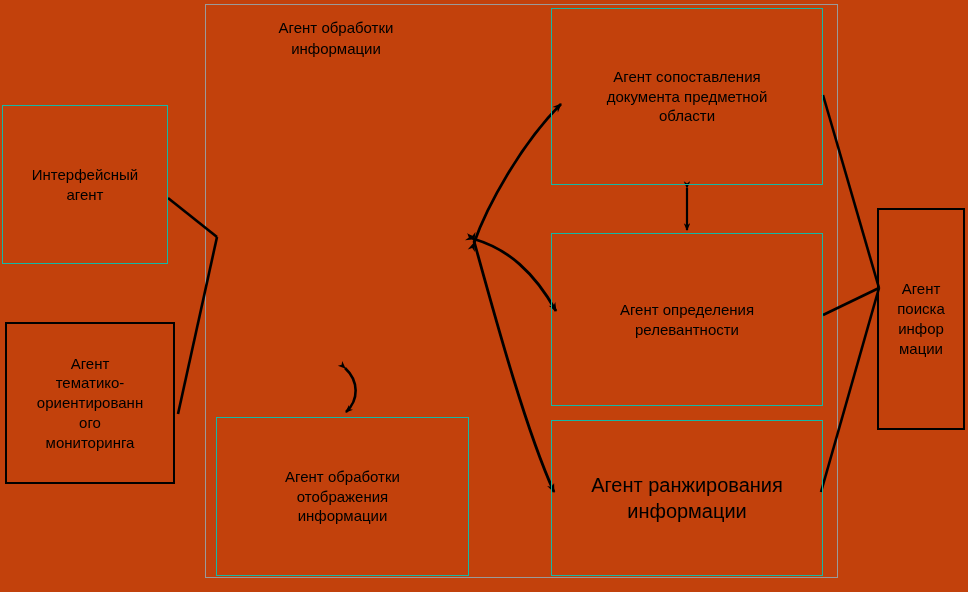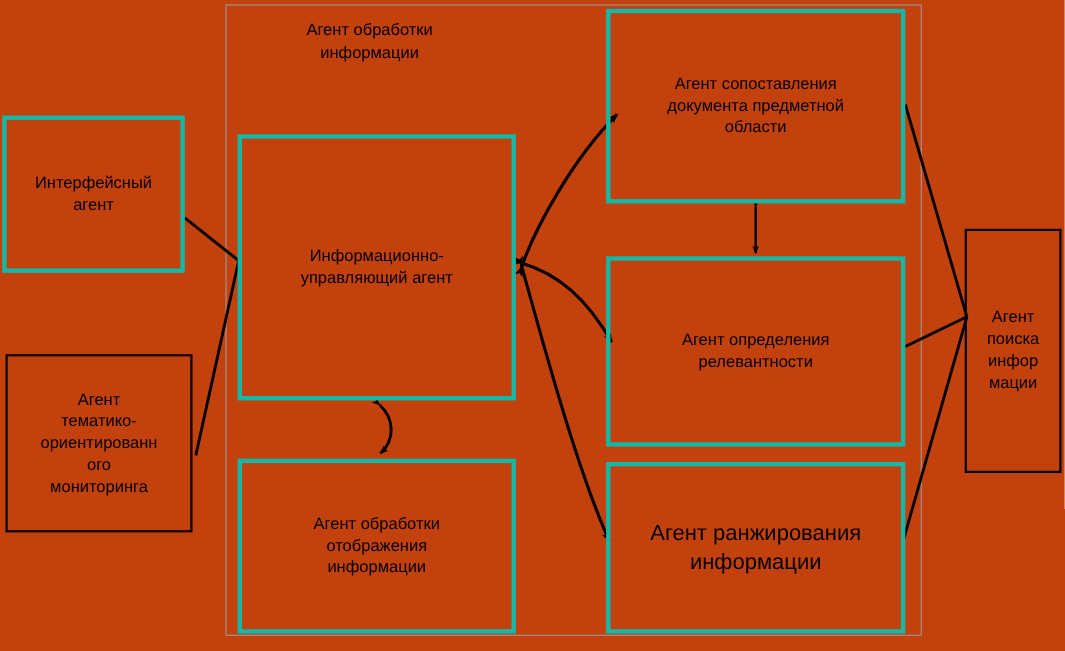--- a/index.html
+++ b/index.html
@@ -26,21 +26,21 @@
     position: absolute;
     box-sizing: border-box;
     display: flex;
     align-items: center;
     justify-content: center;
     text-align: center;
     color: #000000;
     background: transparent;
     line-height: 1.32;
   }
-  .node-thin { border: 4px solid #14b8a6; }
+  .node-thin { border: 1px solid #14b8a6; }
   .node-thick { border: 2.5px solid #000000; }
   .node .lbl {
     display: block;
     white-space: pre-line;
     padding: 0 6px;
   }
   #container-frame {
     position: absolute;
     box-sizing: border-box;
     border: 1.5px solid #9a9a9a;
@@ -106,37 +106,33 @@
 
     <g>
       <path d="M823,315 L879,288" fill="none" stroke="#000000" stroke-width="2.6"></path>
     </g>
 
     <g>
       <path d="M821,492 L879,288" fill="none" stroke="#000000" stroke-width="2.6"></path>
     </g>
   </svg>
 
-  <div class="node node-thin" style="left:2px; top:105px; width:166px; height:143px; font-size:15px;">
+  <div class="node node-thin" style="left:2px; top:105px; width:166px; height:159px; font-size:15px;">
     <span class="lbl">Интерфейсный
 агент</span>
   </div>
 
   <div class="node node-thick" style="left:5px; top:322px; width:170px; height:162px; font-size:15px;">
     <span class="lbl">Агент
 тематико-
 ориентированн
 ого
 мониторинга</span>
   </div>
 
-  <div class="node node-thin" style="left:216px; top:122px; width:253px; height:242px; font-size:15px;">
-    <span class="lbl">Информационно-
-управляющий агент</span>
-  </div>
 
   <div class="node node-thin" style="left:216px; top:417px; width:253px; height:159px; font-size:15px;">
     <span class="lbl">Агент обработки
 отображения
 информации</span>
   </div>
 
   <div class="node node-thin" style="left:551px; top:8px; width:272px; height:177px; font-size:15px;">
     <span class="lbl">Агент сопоставления
 документа предметной

